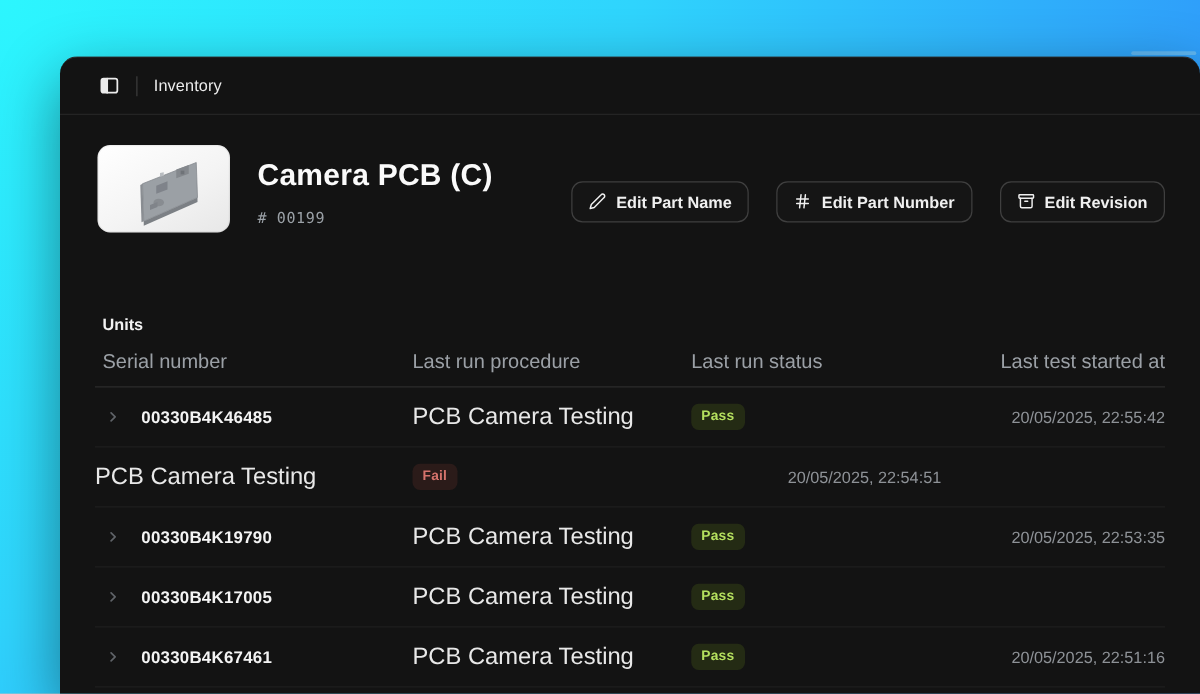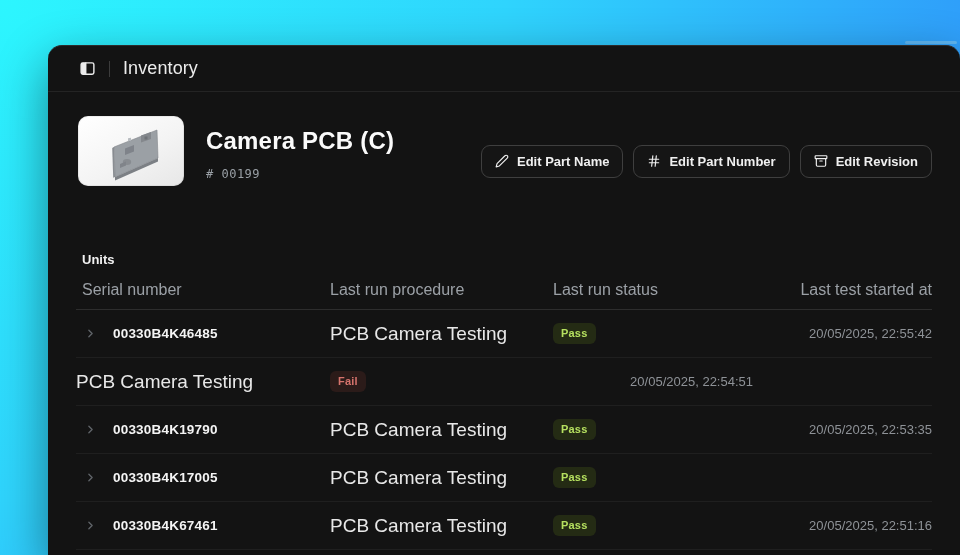--- a/index.html
+++ b/index.html
@@ -26,33 +26,33 @@
     color: #ececec;
   }
   
   .topbar { height: 46px; display: flex; align-items: center; padding: 0 30px; border-bottom: 1px solid #242424; }
   .sidebar-toggle {
     background: none; border: none; padding: 0; margin: 0; cursor: pointer;
     width: 18px; height: 18px; display: flex; align-items: center; justify-content: center; color: #ececec;
   }
   .sidebar-toggle svg { width: 17px; height: 17px; }
   .topbar-divider { width: 1px; height: 16px; background: #3c3c3c; margin: 0 13px; }
-  .topbar-title { font-size: 18px; font-weight: 500; color: #ececec; letter-spacing: .1px; }
+  .topbar-title { font-size: 13px; font-weight: 500; color: #ececec; letter-spacing: .1px; }
   
   .part-header { display: flex; align-items: center; padding: 24px 28px 0 30px; }
   .thumb {
     flex: none; width: 106px; height: 70px; border-radius: 10px; overflow: hidden;
     background: linear-gradient(150deg, #ffffff 0%, #f4f4f4 55%, #e7e7e7 100%);
     box-shadow: inset 0 0 0 1px rgba(0,0,0,.06);
     display: flex; align-items: center; justify-content: center; cursor: pointer;
   }
   .part-meta { margin-left: 22px; }
   .part-name { margin: 0; font-size: 24px; line-height: 38px; font-weight: 700; color: #fafafa; letter-spacing: .2px; }
   .part-number { margin-top: 7px; font-family: "DejaVu Sans Mono", monospace; font-size: 12px; color: #9aa0a6; letter-spacing: .5px; }
-  .actions { margin-left: auto; display: flex; align-items: center; gap: 10px; margin-top: 20px; }
+  .actions { margin-left: auto; display: flex; align-items: center; gap: 22px; margin-top: 20px; }
   .btn {
     display: inline-flex; align-items: center; gap: 8px; height: 33px; padding: 0 13px;
     background: #151515; border: 1px solid #3f3f3f; border-radius: 9px;
     color: #f0f0f0; font-size: 13px; font-weight: 600; font-family: inherit;
     cursor: pointer; white-space: nowrap;
   }
   .btn-icon { display: inline-flex; }
   .btn-icon svg { width: 14px; height: 14px; }
   .btn-danger { background: var(--accent-danger); border-color: var(--accent-danger); color: #ffffff; }
   

